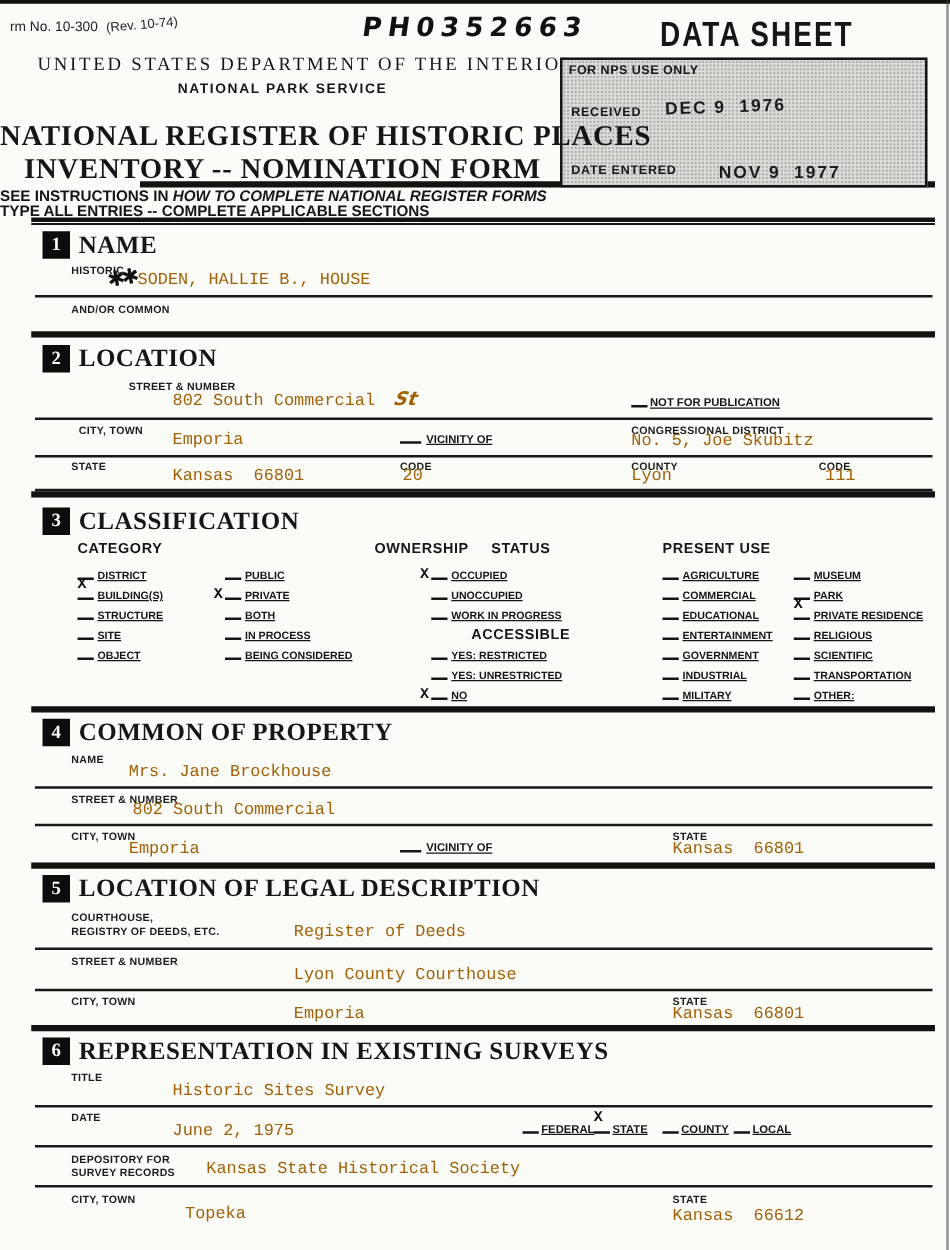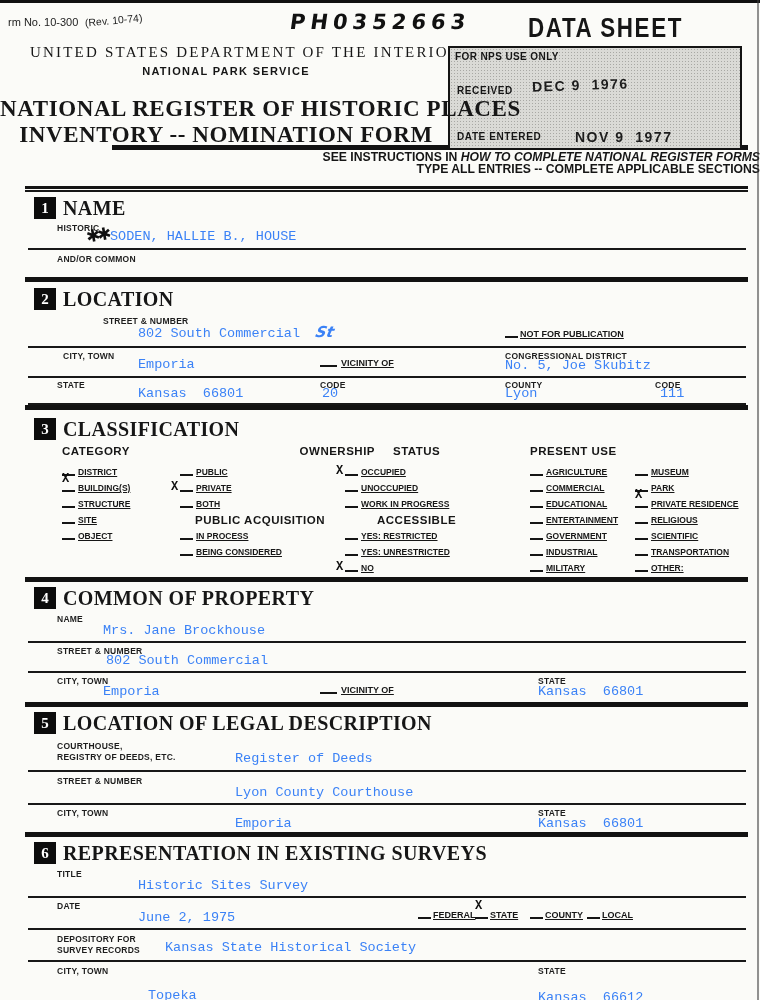--- a/index.html
+++ b/index.html
@@ -27,37 +27,37 @@
   .nps-l1 { position:absolute; left:7px; top:37px; font:700 10px "Liberation Sans",sans-serif; letter-spacing:.6px; }
   .nps-v1 { position:absolute; left:82px; top:29px; transform:rotate(-2deg); }
   .nps-l2 { position:absolute; left:7px; bottom:6px; font:700 10px "Liberation Sans",sans-serif; letter-spacing:.6px; }
   .nps-v2 { position:absolute; left:125px; bottom:3px; }
   .stamp  { font:700 14px "Liberation Sans",sans-serif; letter-spacing:1.5px; color:#1c1c1c; white-space:pre; }
   .main-title { position:absolute; left:0; top:68px; width:452px; text-align:center;
                 font:700 23px/26px "Liberation Serif",serif; letter-spacing:.6px; white-space:nowrap;margin-top:28px; }
 
   
   .band-bar { height:5px; background:#131313; margin:0 12px 0 112px; }
-  .band-txt { height:36px; text-align:right; font:700 12.2px/12px "Liberation Sans",sans-serif; padding-top:1px; }
+  .band-txt { height:24px; text-align:left; font:700 12.2px/12px "Liberation Sans",sans-serif; padding-top:1px; }
   .band-txt .it { font-style:italic; }
   .band-dbl { height:6px; margin:0 12px 0 25px;
               background:linear-gradient(to bottom,#131313 0,#131313 3.5px,rgba(0,0,0,0) 3.5px,rgba(0,0,0,0) 4.5px,#161616 4.5px,#161616 6px); }
 
   
   .secbar { height:5px; background:#121212; margin:0 12px 0 25px; }
   .shead { display:flex; align-items:center; padding-left:34px; }
   .snum  { width:22px; height:22px; flex:0 0 22px; background:#0c0c0c; color:#fff;
            font:700 15px/22px "Liberation Serif",serif; text-align:center; }
   .stitle{ font:700 20px/22px "Liberation Serif",serif; letter-spacing:.4px; margin-left:7px; white-space:nowrap; }
 
   .frow { position:relative; margin:0 14px 0 28px; border-bottom:2.5px solid #181818; }
   .frow.nb { border-bottom:none; }
   .lbl { position:absolute; font:700 8.5px/10px "Liberation Sans",sans-serif; letter-spacing:.25px; color:#1d1d1d; white-space:nowrap; }
   .lbl2 { line-height:11px; }
-  .val { position:absolute; font:400 13.5px/16px "Liberation Mono",monospace; color:#3b82f6; white-space:pre;margin-top:12px; }
+  .val { position:absolute; font:400 13.5px/16px "Liberation Mono",monospace; color:#a16207; white-space:pre; }
   .hand { font:700 italic 15px "DejaVu Sans",sans-serif; display:inline-block; transform:skewX(-14deg); margin-left:16px; }
   .hmarks { position:absolute; font:700 17px "DejaVu Sans",sans-serif; letter-spacing:-3px; transform:rotate(-10deg); color:#111; }
 
   
   .ci { position:relative; display:inline-block; padding-left:16px;
         font:700 8.5px/16px "Liberation Sans",sans-serif; white-space:nowrap;text-decoration:underline; }
   .ci::before { content:""; position:absolute; left:0; bottom:4px; width:13px; height:2px; background:#151515; }
   .mk { position:absolute; font:700 12px "Liberation Mono",monospace; color:#101010; }
   .mk.in { left:-9px; top:0; }
   .mk.ab { left:0; top:-8px; }
@@ -170,21 +170,20 @@
         </div>
       </div>
 
       <div class="c-col" style="left:152px;width:195px">
         <div class="c-h" style="text-align:right;padding-left:42px">OWNERSHIP</div>
         <div class="c-items">
           <span class="ci"><span class="mk in"></span><span>PUBLIC</span></span>
           <span class="ci"><span class="mk in">X</span><span>PRIVATE</span></span>
           <span class="ci"><span class="mk in"></span><span>BOTH</span></span>
         </div>
-        <div class="c-sh" style="text-align:left;padding-left:15px">PUBLIC ACQUISITION</div>
         <div class="c-items">
           <span class="ci"><span class="mk in"></span><span>IN PROCESS</span></span>
           <span class="ci"><span class="mk in"></span><span>BEING CONSIDERED</span></span>
         </div>
       </div>
 
       <div class="c-col" style="left:317px;width:175px">
         <div class="c-h" style="text-align:left;padding-left:48px">STATUS</div>
         <div class="c-items">
           <span class="ci"><span class="mk in">X</span><span>OCCUPIED</span></span>

